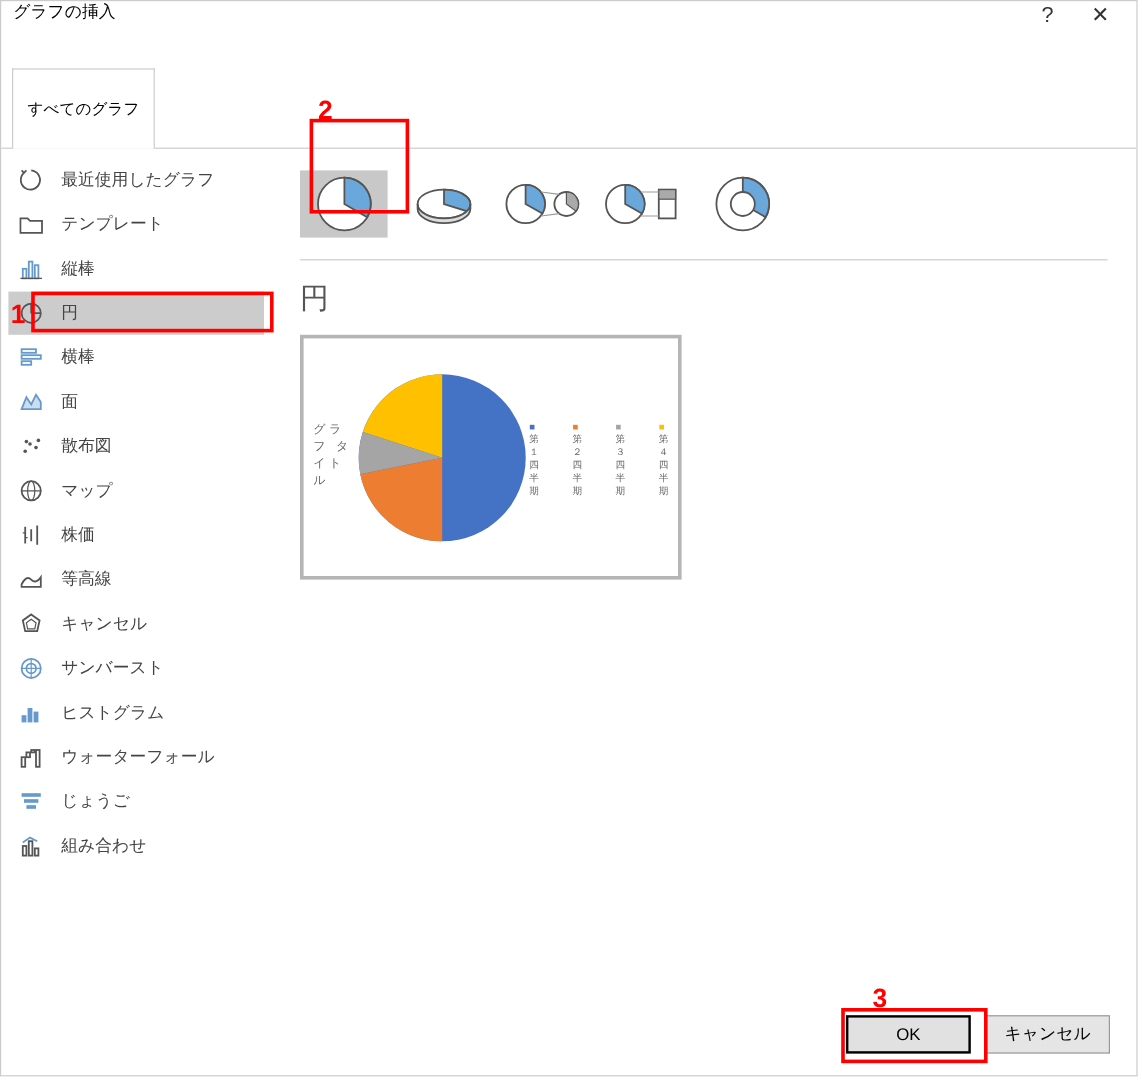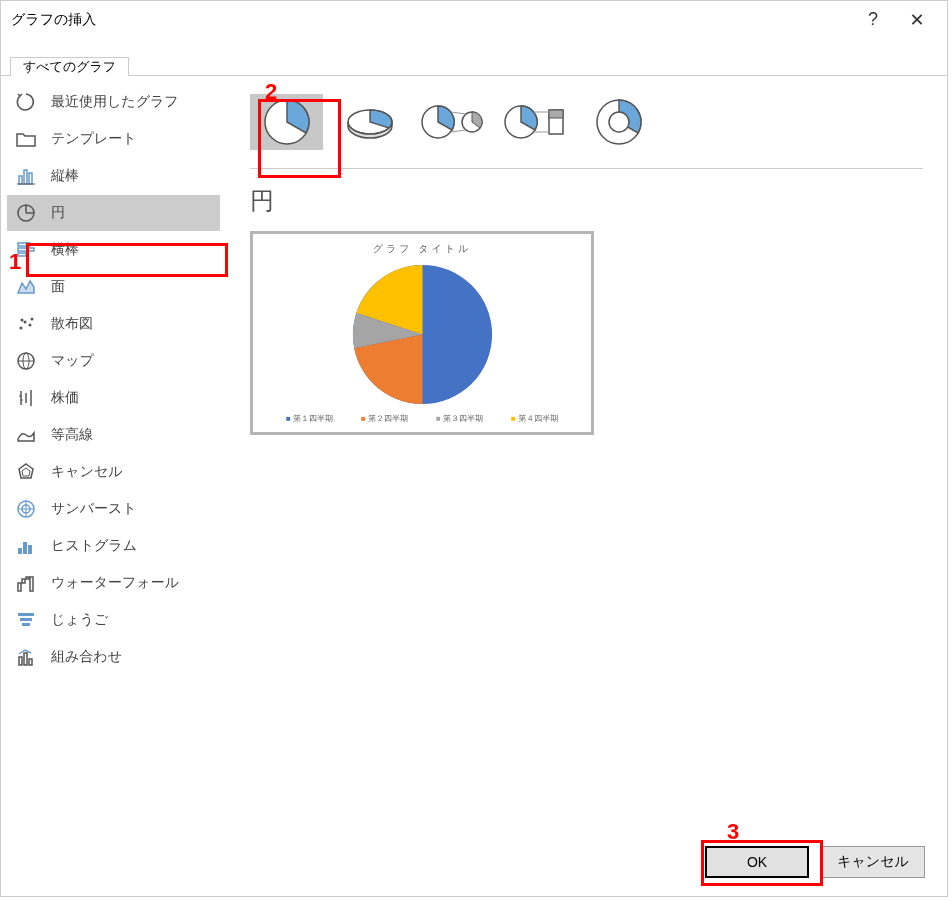--- a/index.html
+++ b/index.html
@@ -19,21 +19,21 @@
       width: 948px;
       height: 897px;
       border: 1px solid #ccc;
       background: #fff;
       display: flex;
       flex-direction: column;
     }
     .titlebar {
       height: 37px;
       display: flex;
-      align-items: center;
+      align-items: flex-start;
       padding: 0 10px;
       font-size: 14px;
     }
     .titlebar-title {
       flex: 1;
     }
     .titlebar-btns {
       display: flex;
       gap: 24px;
       align-items: center;
@@ -46,21 +46,21 @@
       text-align: center;
       color: #333;
     }
     .tab-row {
       display: flex;
       padding-left: 9px;
       border-bottom: 1px solid #ccc;
       margin-top: 18px;
     }
     .tab {
-      padding: 0 12px;
+      padding: 24px 12px;
       border: 1px solid #ccc;
       border-bottom: none;
       background: #fff;
       position: relative;
       top: 1px;
       font-size: 13px;
     }
     .content-area {
       display: flex;
       flex: 1;
@@ -118,26 +118,26 @@
     }
     .subtype-item.selected {
       background: #c8c8c8;
     }
     .chart-type-heading {
       font-size: 24px;
       color: #555;
       margin: 16px 0 14px 0;
     }
     .chart-preview {
-      width: 344px;
+      width: 318px;
       height: 204px;
       border: 3px solid #b5b5b5;
       background: #fff;
       display: flex;
-      flex-direction: column;
+      flex-direction: row;
       align-items: center;
       padding: 8px;
     }
     .chart-preview-title {
       font-size: 10px;
       color: #666;
       letter-spacing: 3px;
       margin-bottom: 4px;
     }
     .pie-svg-wrap {

